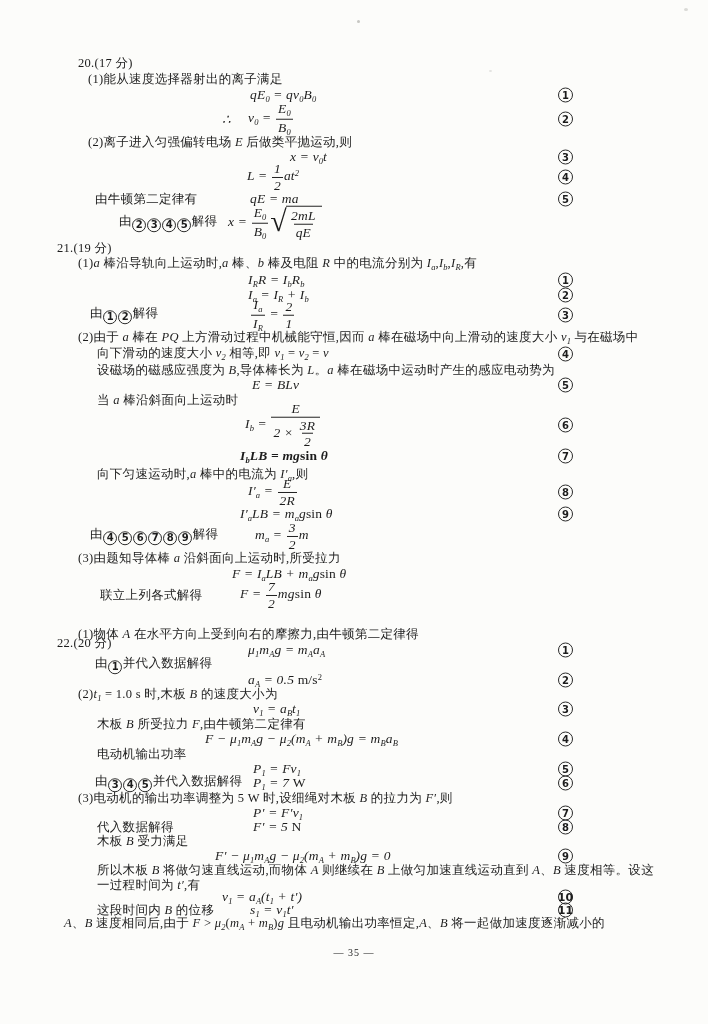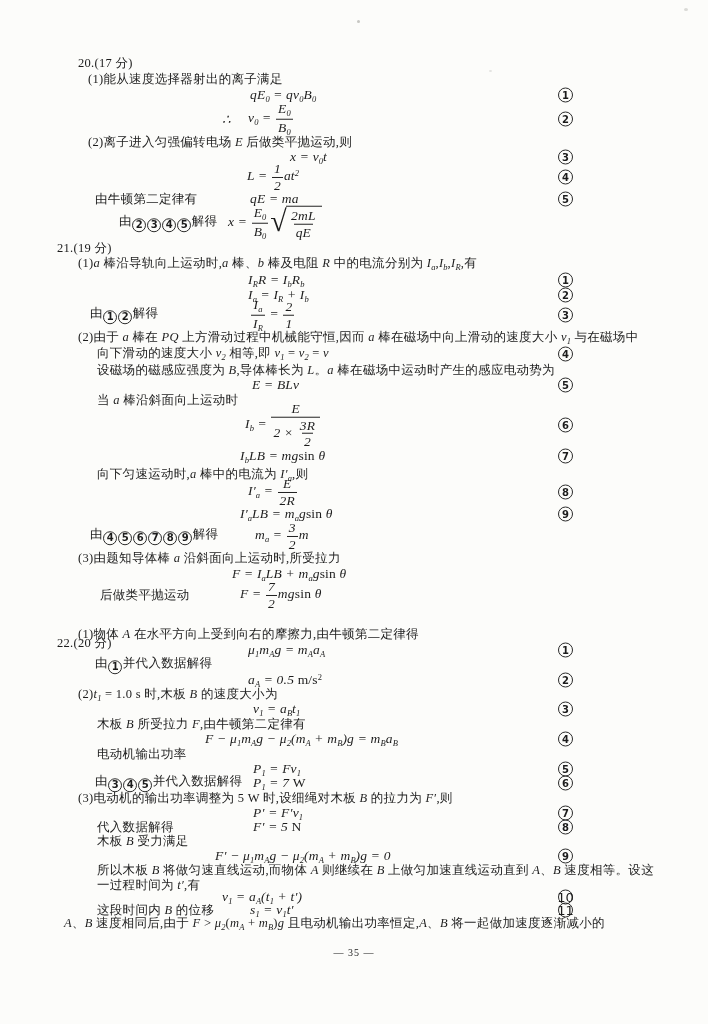--- a/index.html
+++ b/index.html
@@ -24,21 +24,21 @@
   .rad { font-style:normal; line-height:1; margin-right:-1px; }
   .sqrt.tall .rad { font-size:30px; transform:translateY(-2px); }
   .sqrt-body { border-top:1px solid #222; padding:1px 3px 0 2px; }
   .circ {
     box-sizing:border-box; display:inline-flex; align-items:center; justify-content:center;
     width:15px; height:15px; border:1.2px solid #2b2b2b; border-radius:50%;
     font-family:"DejaVu Sans","Liberation Sans",sans-serif; font-style:normal;
     font-size:10px; font-weight:600; letter-spacing:0; color:#1c1c1c; background:transparent;
   }
   .t .circ, .label-circ { width:14px; height:14px; vertical-align:-2.5px; margin:0 0.5px; }
-  .circ.b2 { font-size:13px; font-weight:400; border-width:1.6px; }
+  .circ.b2 { font-size:11px; font-weight:700; border-width:1.6px; }
   .pagenum { position:absolute; top:953px; left:50%; transform:translate(-50%,-50%);
              font-size:10px; letter-spacing:1px; }
   .speck { position:absolute; background:#9a9a96; border-radius:50%; opacity:0.55; }
   .s1 { left:357px; top:20px;  width:3px; height:3px; }
   .s2 { left:684px; top:8px;   width:4px; height:3px; opacity:0.35; }
   .s3 { left:489px; top:70px;  width:3px; height:2px; opacity:0.25; }
 </style>
 </head>
 <body>
 
@@ -99,38 +99,38 @@
       <span class="item circ" style="left: 558px; top: 385px;">5</span>
       <span class="item t" style="left: 97px; top: 400px;">当 <span class="mi">a</span> 棒沿斜面向上运动时</span>
       <span class="item m" style="left: 245px; top: 425px;">I<sub>b</sub> = <span class="frac">
           <span class="num">E</span>
           <span class="den">2 × <span class="frac">
               <span class="num">3R</span>
               <span class="den">2</span>
             </span></span>
         </span></span>
       <span class="item circ" style="left: 558px; top: 425px;">6</span>
-      <span class="item m" style="left: 240px; top: 456px;">I<sub>b</sub>LB = mg<span class="up">sin</span> θ</span>
+      <span class="item m" style="left: 240px; top: 456px; font-weight: bold;">I<sub>b</sub>LB = mg<span class="up">sin</span> θ</span>
       <span class="item circ" style="left: 558px; top: 456px;">7</span>
       <span class="item t" style="left: 97px; top: 475px;">向下匀速运动时,<span class="mi">a</span> 棒中的电流为 <span class="mi">I′<sub>a</sub></span>,则</span>
       <span class="item m" style="left: 248px; top: 492px;">I′<sub>a</sub> = <span class="frac">
           <span class="num">E</span>
           <span class="den">2R</span>
         </span></span>
       <span class="item circ" style="left: 558px; top: 492px;">8</span>
       <span class="item m" style="left: 240px; top: 514px;">I′<sub>a</sub>LB = m<sub>a</sub>g<span class="up">sin</span> θ</span>
       <span class="item circ" style="left: 558px; top: 514px;">9</span>
       <span class="item t" style="left: 90px; top: 536px;">由<span class="circ label-circ">4</span><span class="circ label-circ">5</span><span class="circ label-circ">6</span><span class="circ label-circ">7</span><span class="circ label-circ">8</span><span class="circ label-circ">9</span>解得</span>
       <span class="item m" style="left: 255px; top: 536px;">m<sub>a</sub> = <span class="frac">
           <span class="num">3</span>
           <span class="den">2</span>
         </span>m</span>
       <span class="item t" style="left: 78px; top: 558px;">(3)由题知导体棒 <span class="mi">a</span> 沿斜面向上运动时,所受拉力</span>
       <span class="item m" style="left: 232px; top: 574px;">F = I<sub>a</sub>LB + m<sub>a</sub>g<span class="up">sin</span> θ</span>
-      <span class="item t" style="left: 100px; top: 595px;">后做类平抛运动</span>
+      <span class="item t" style="left: 100px; top: 595px;">联立上列各式解得</span>
       <span class="item m" style="left: 240px; top: 595px;">F = <span class="frac">
           <span class="num">7</span>
           <span class="den">2</span>
         </span>mg<span class="up">sin</span> θ</span>
       <span class="item t" style="left: 57px; top: 619px; margin-top: 24px;">22.(20 分)</span>
       <span class="item t" style="left: 78px; top: 634px;">(1)物体 <span class="mi">A</span> 在水平方向上受到向右的摩擦力,由牛顿第二定律得</span>
       <span class="item m" style="left: 248px; top: 650px;">μ<sub>1</sub>m<sub>A</sub>g = m<sub>A</sub>a<sub>A</sub></span>
       <span class="item circ" style="left: 558px; top: 650px;">1</span>
       <span class="item t" style="left: 95px; top: 665px;">由<span class="circ label-circ">1</span>并代入数据解得</span>
       <span class="item m" style="left: 248px; top: 680px;">a<sub>A</sub> = 0.5 <span class="up">m/s<sup>2</sup></span></span>

